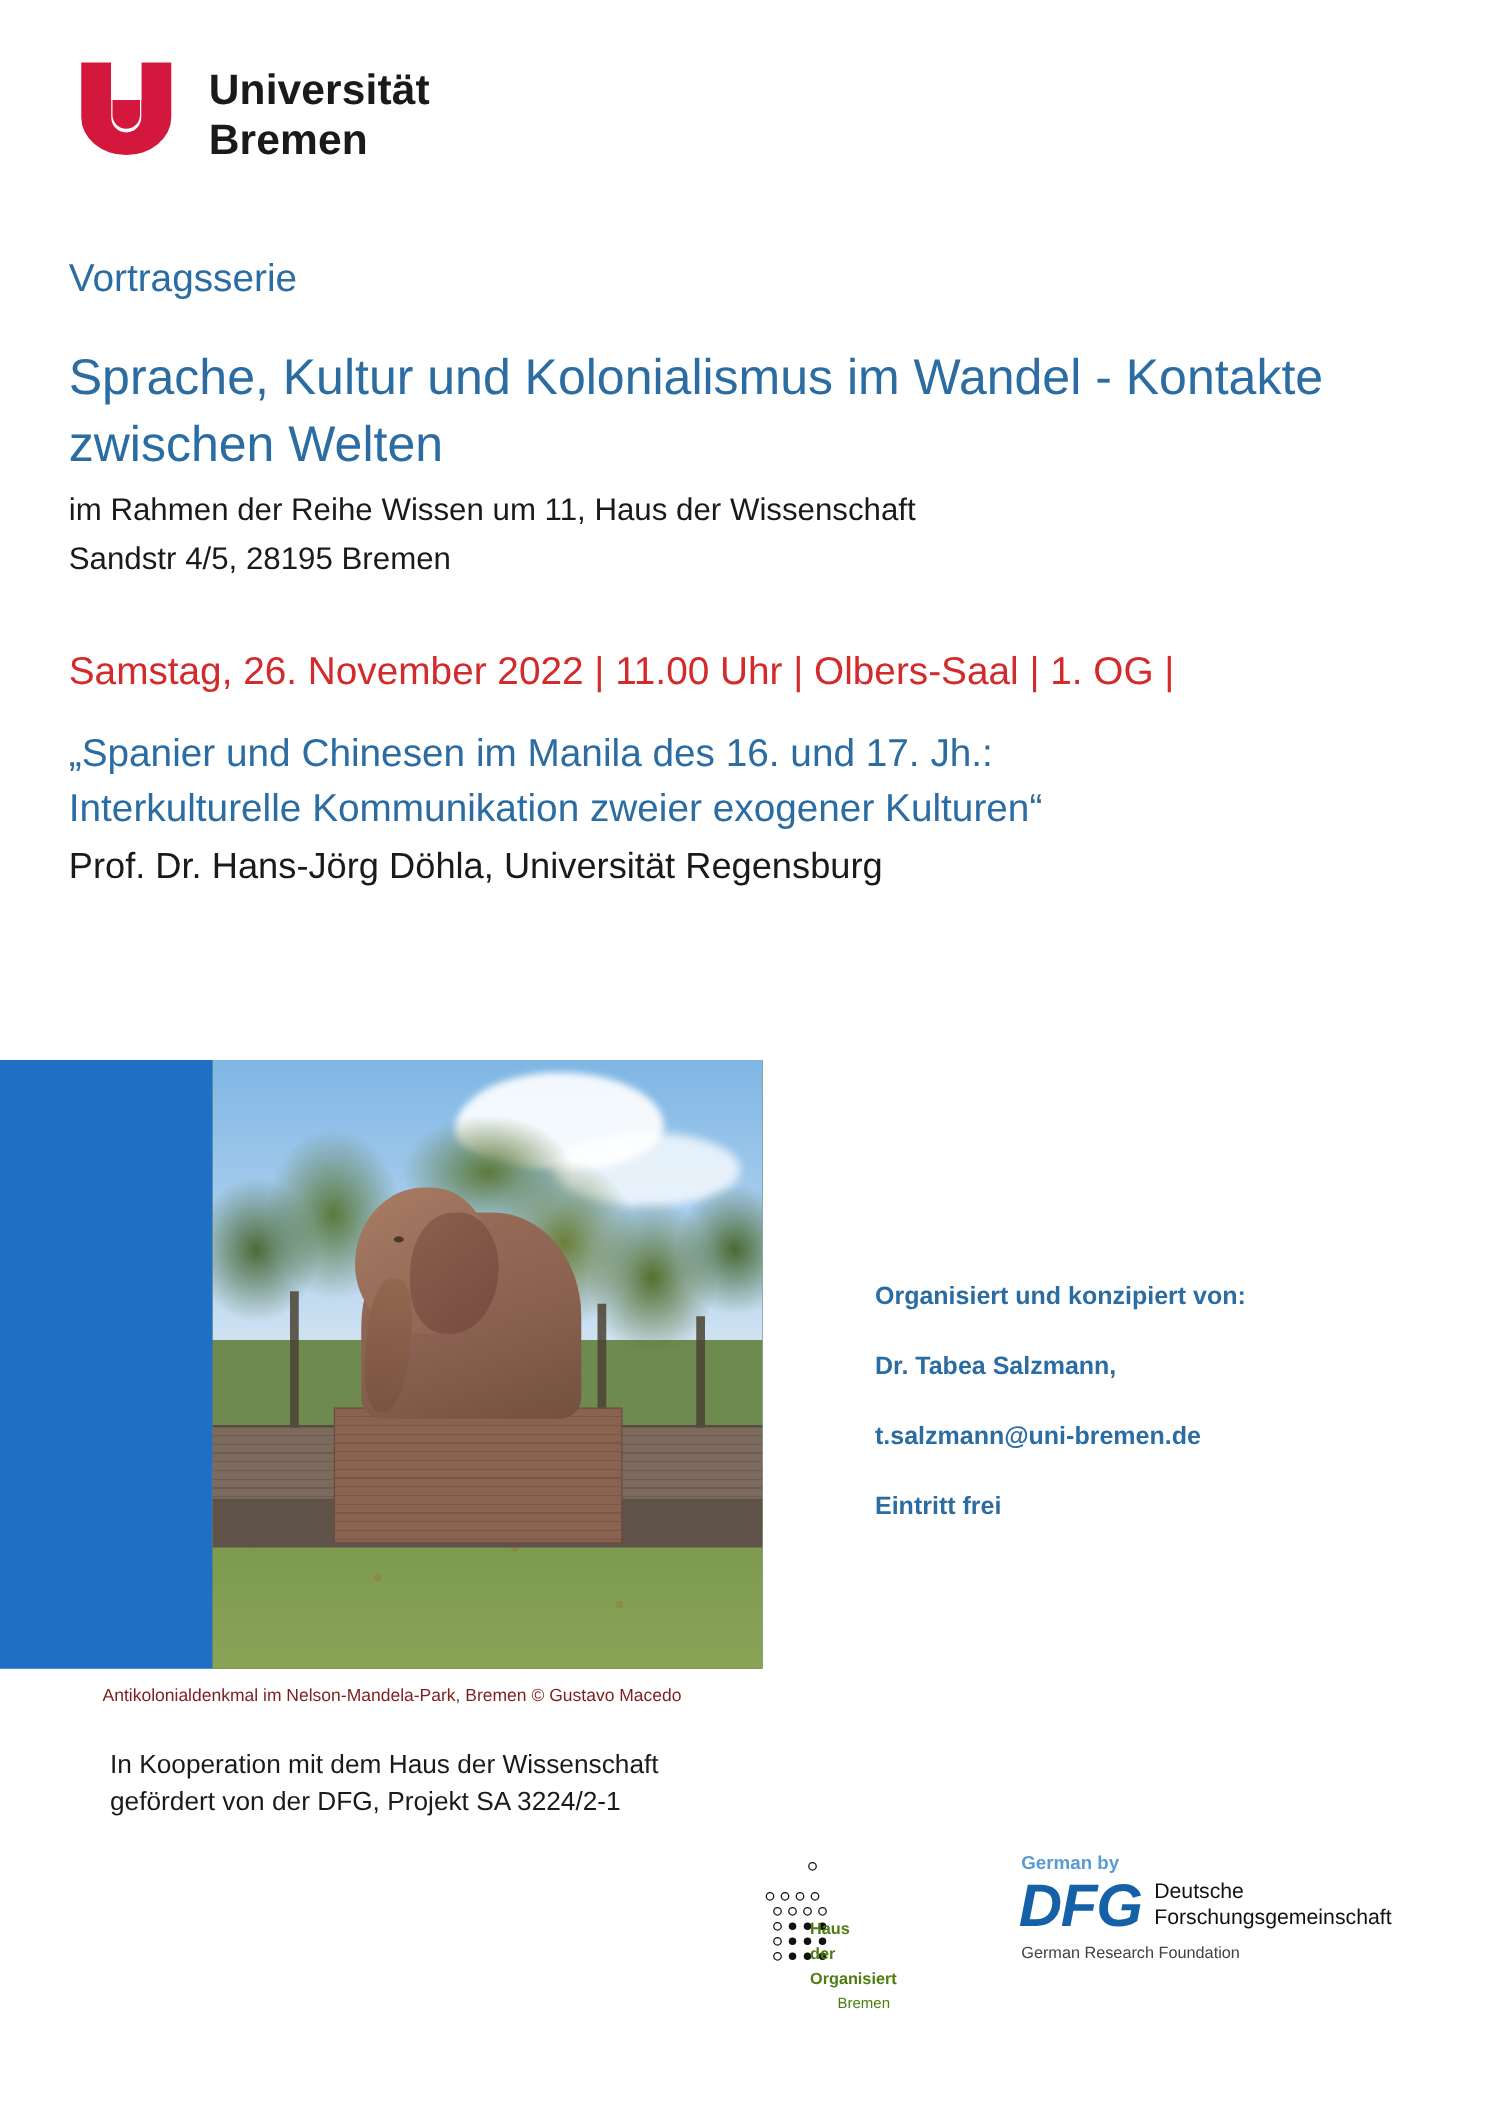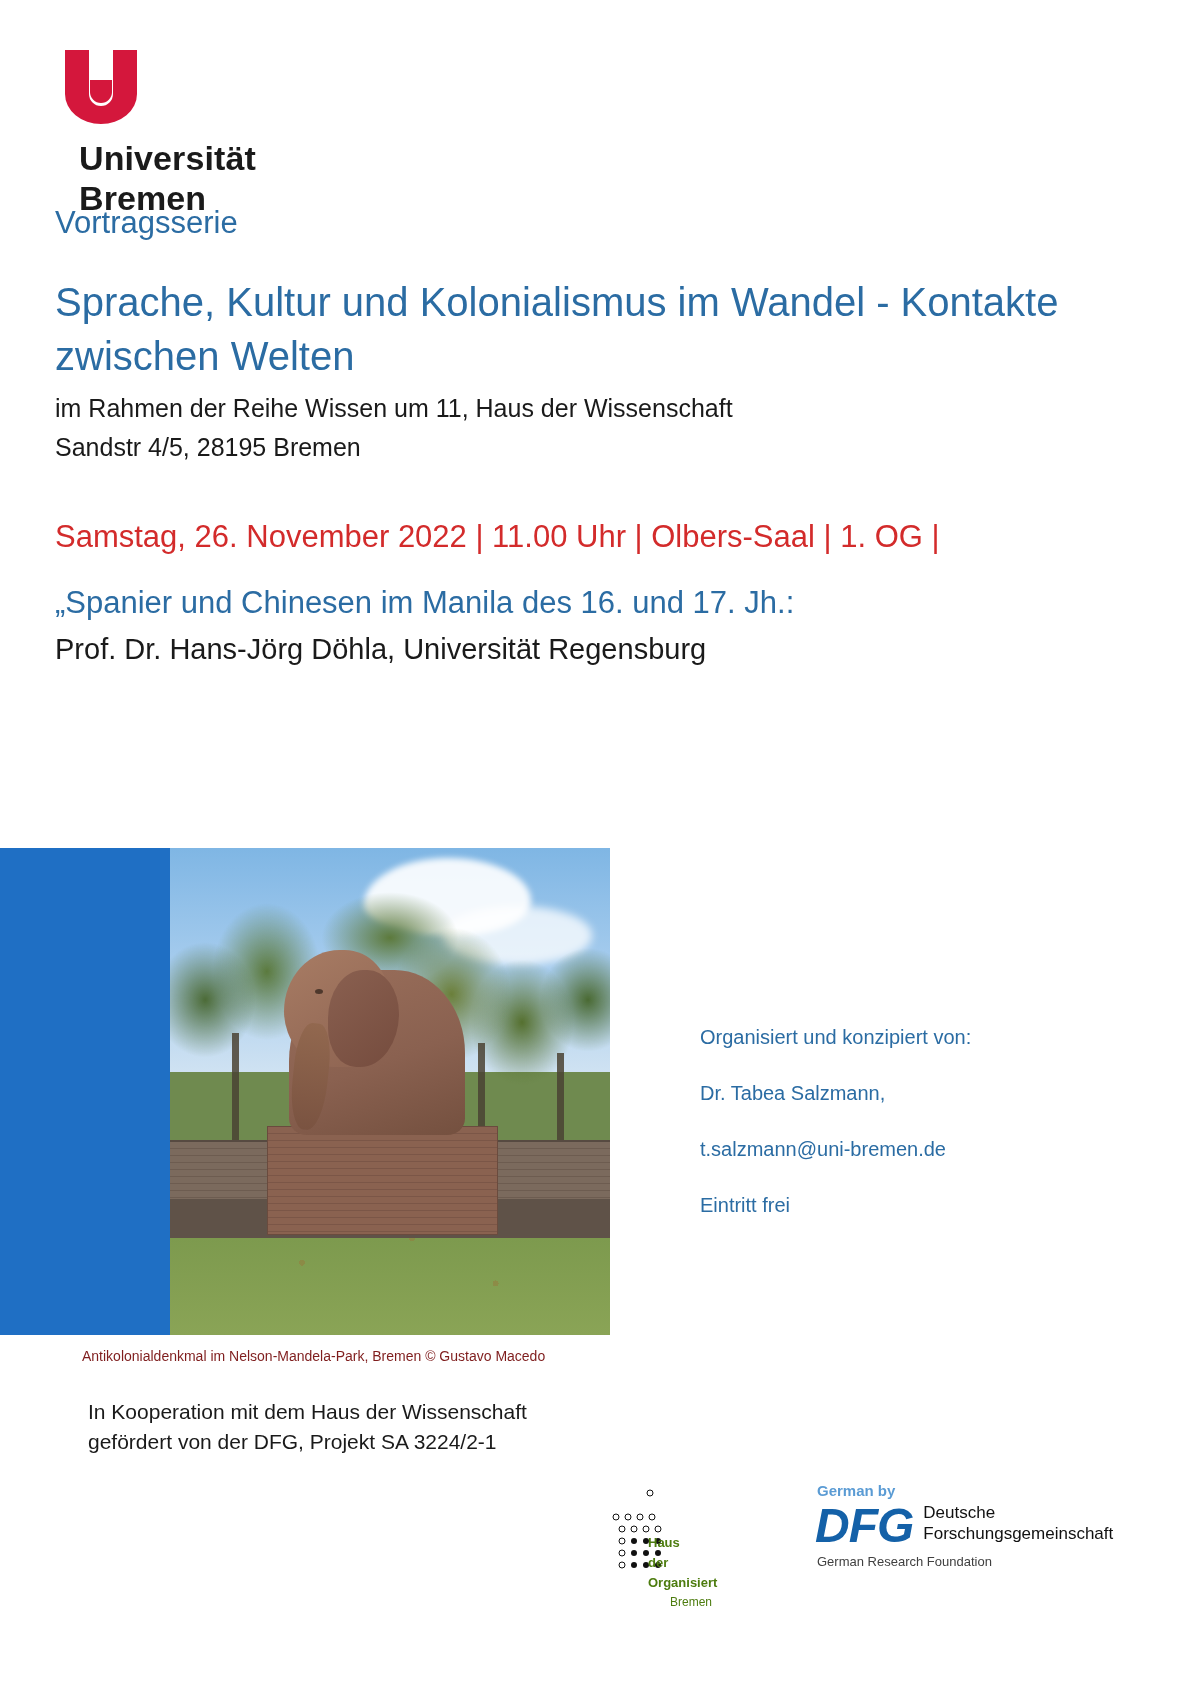--- a/index.html
+++ b/index.html
@@ -15,22 +15,21 @@
     position: relative;
     overflow: hidden;
   }
 
   
   .logo-block {
     position: absolute;
     left: 57px;
     top: 44px;
     display: flex;
-    align-items: flex-start;
-    flex-direction: column;
+    align-items: flex-end;
   }
   .logo-mark {
     width: 88px;
     height: 88px;
     position: relative;
   }
   .logo-mark svg { display: block; }
   .logo-text {
     margin-left: 22px;
     margin-top: 6px;
@@ -215,20 +214,21 @@
 
   
   .info {
     position: absolute;
     left: 700px;
     top: 1022px;
     width: 430px;
     color: #2b6ca3;
     font-size: 20px;
     line-height: 1.5;
+    font-weight: bold;
   }
   .info .blk { margin-bottom: 26px; }
   .info .blk:last-child { margin-bottom: 0; }
   .info .ln { display: block; }
 
   
   .coop {
     position: absolute;
     left: 88px;
     top: 1397px;
@@ -327,20 +327,21 @@
 
   <p class="subtitle">
     <span class="line">im Rahmen der Reihe Wissen um 11, Haus der Wissenschaft</span>
     <span class="line">Sandstr 4/5, 28195 Bremen</span>
   </p>
 
   <p class="datebar">Samstag, 26. November 2022 | 11.00 Uhr | Olbers-Saal | 1. OG |</p>
 
   <h2 class="talk-title">
     <span class="line">„Spanier und Chinesen im Manila des 16. und 17. Jh.:</span>
+    <span class="line">Interkulturelle Kommunikation zweier exogener Kulturen“</span>
   </h2>
 
   <p class="speaker">Prof. Dr. Hans-Jörg Döhla, Universität Regensburg</p>
 </div>
 
 <div class="band">
   <div class="band-blue"></div>
   <div class="photo">
     <div class="sky"></div>
     <div class="cloud1"></div>

